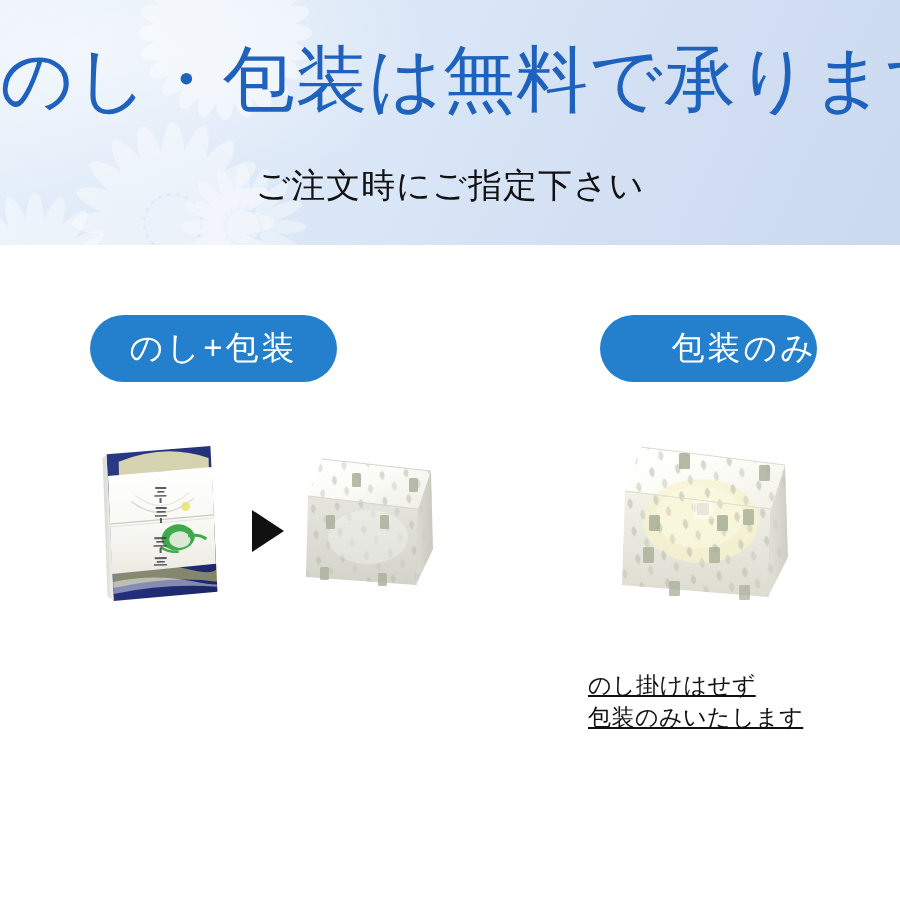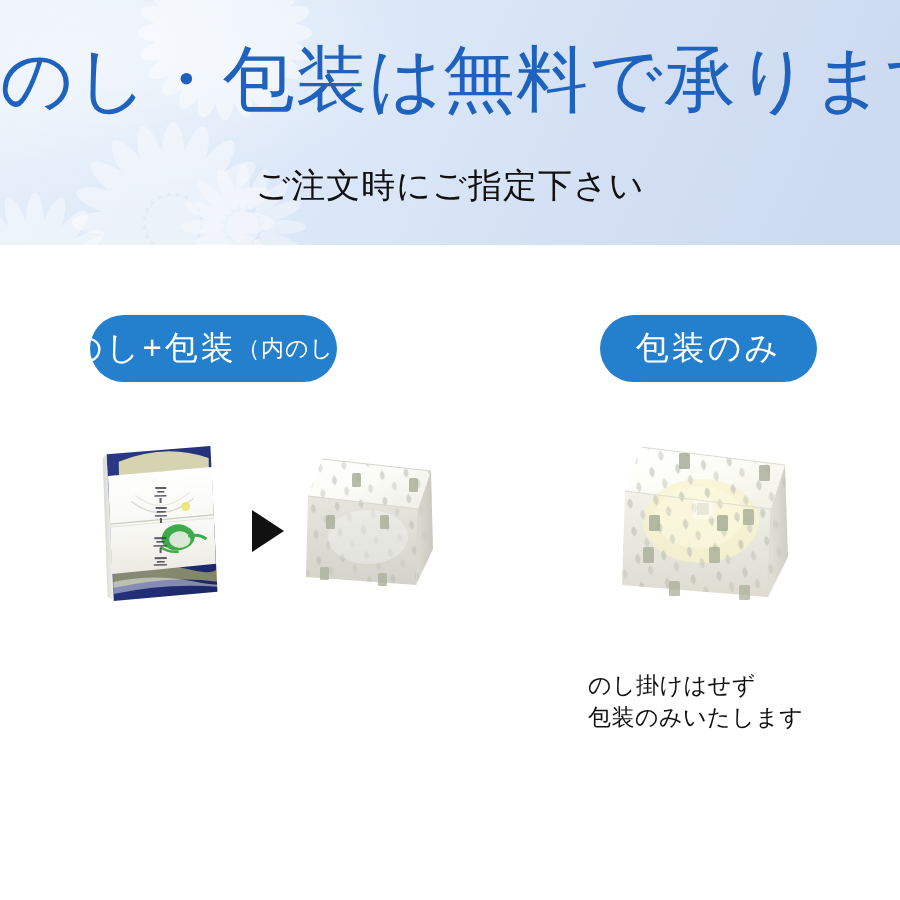--- a/index.html
+++ b/index.html
@@ -58,21 +58,21 @@
 
   .pill {
     position:absolute; top:70px;
     background:#2480cd; color:#ffffff;
     border-radius:999px;
     display:flex; align-items:center; justify-content:center;
     font-size:33px; letter-spacing:3px;
     height:67px; white-space:nowrap;
   }
   .pill-left  { left:90px;  width:247px; }
-  .pill-right { left:130px; width:217px; }
+  .pill-right { left:130px; width:217px;justify-content:flex-end; }
   .pill .sub { font-size:23px; letter-spacing:1px; }
 
   
   .photos { position:absolute; top:190px; left:0; width:100%; height:195px; }
 
   .noshi-box {
     position:absolute; left:100px; top:8px; width:122px; height:160px;
     transform:rotate(-1.2deg);
   }
   .arrow {
@@ -81,21 +81,21 @@
     border-top:21px solid transparent;
     border-bottom:21px solid transparent;
   }
   .wrap-box-1 { position:absolute; left:300px; top:14px; width:145px; height:155px; }
   .wrap-box-2 { position:absolute; left:143px; top:4px; width:190px; height:178px; }
 
   .caption {
     position:absolute; font-size:23px; line-height:1.38; color:#111111;
     white-space:pre-line; letter-spacing:.5px;
   }
-  .caption-right { left:588px; top:670px; }
+  .caption-right { left:588px; top:670px;text-decoration:underline; }
 
   .footnote {
     position:absolute; left:62px; top:757px;
     font-size:23px; color:#c0392f; letter-spacing:.5px; white-space:nowrap;
   }
 </style>
 </head>
 <body>
 
 <div class="page">
@@ -227,21 +227,20 @@
     <div class="header-title">のし・包装は無料で承ります</div>
     <div class="header-sub">ご注文時にご指定下さい</div>
   </div>
 
   <div class="body-area">
 
     <div class="col col-left">
 
       <div class="pill pill-left">
         <span>のし+包装</span>
-          <span class="sub">（内のし）</span>
       </div>
 
       <div class="photos">
 
         <div class="noshi-box">
           <svg width="122" height="160" viewBox="0 0 122 160">
             <defs>
               <linearGradient id="navy" x1="0" y1="0" x2="1" y2="1">
                 <stop offset="0%" stop-color="#2b3a86"></stop>
                 <stop offset="55%" stop-color="#23307a"></stop>

